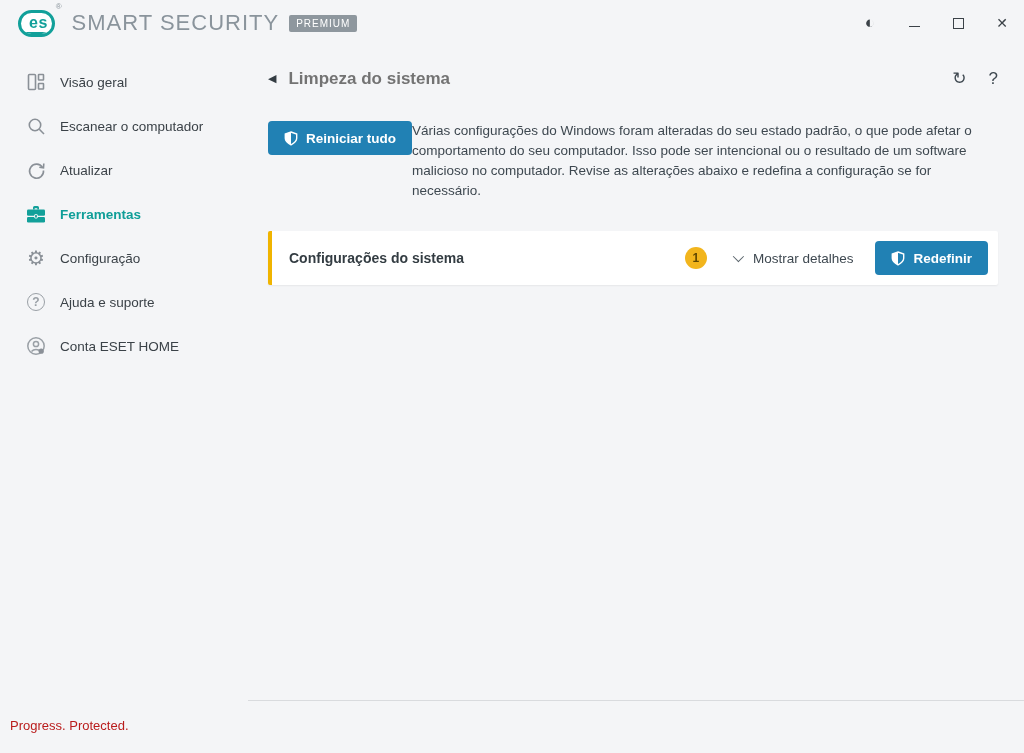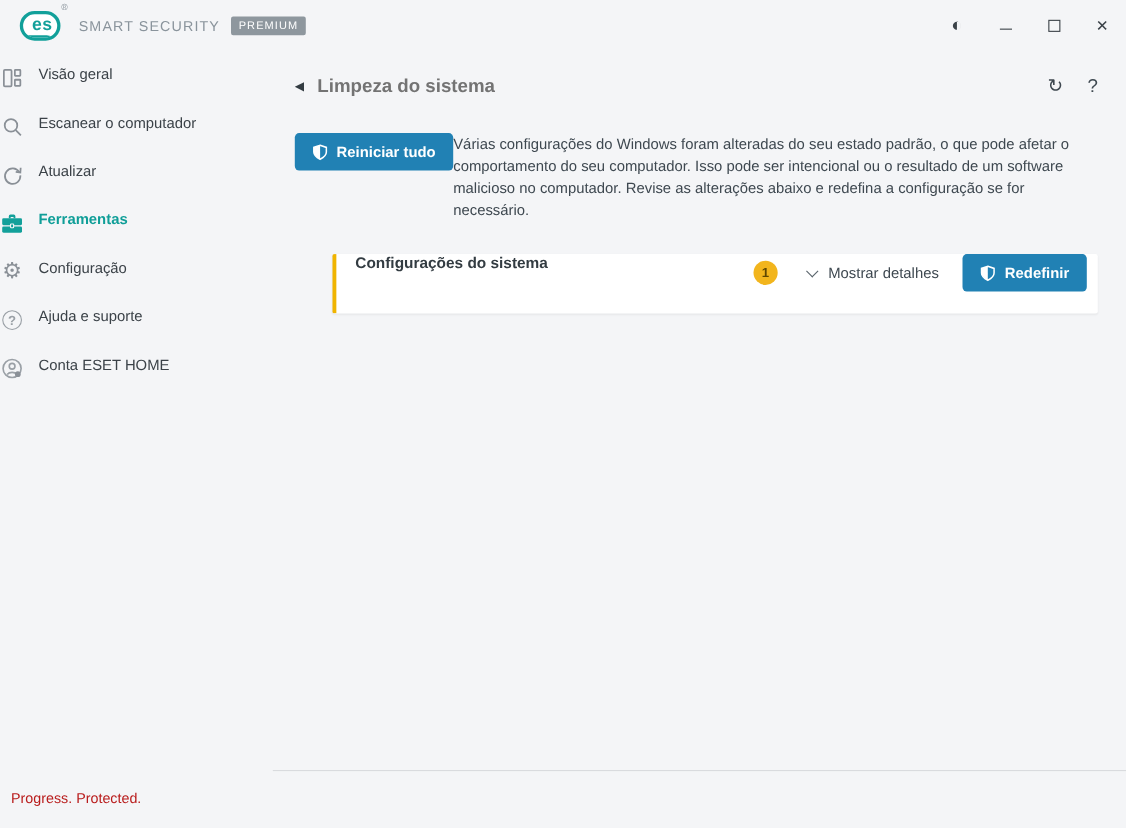--- a/index.html
+++ b/index.html
@@ -42,21 +42,21 @@
     font-weight: bold;
     font-size: 16px;
     padding: 1px 8px 0 3px;
     display: flex; align-items: center;
     border-radius: 0 10px 10px 0;
     letter-spacing: 0.5px;
   }
   .reg-mark { font-size: 8px; color: #8a949c; margin: 2px 0 0 1px; align-self: flex-start; }
   .product-name {
     margin-left: 10px;
-    font-size: 13px;
+    font-size: 22px;
     color: #8a949c;
     letter-spacing: 1px;
   }
   .premium-badge {
     margin-left: 10px;
     background: #8e979e;
     color: #fff;
     font-size: 10px;
     font-weight: normal;
     letter-spacing: 1px;
@@ -79,21 +79,22 @@
   .min-shape { width: 11px; height: 1px; background: #3b4248; margin-top: 6px; }
   .max-shape { width: 11px; height: 11px; border: 1px solid #3b4248; }
   .close-glyph { font-size: 14px; }
 
   
   .app { display: flex; height: 707px; }
   .sidebar { width: 250px; padding-top: 14px; flex-shrink: 0; }
   .side-item {
     height: 44px;
     display: flex;
-    align-items: flex-start;
+    align-items: center;
+    padding-left: 25px;
     cursor: pointer;
     font-size: 13.5px;
     color: #3b4248;
   }
   .side-item .icon-box {
     width: 22px; height: 22px;
     display: flex; align-items: center; justify-content: center;
     margin-right: 13px;
     color: #8a9097;
   }
@@ -142,23 +143,22 @@
   }
 
   .card {
     margin-top: 30px;
     background: #fff;
     border-left: 4px solid #f0b400;
     border-radius: 2px;
     box-shadow: 0 1px 2px rgba(0,0,0,0.06);
     height: 54px;
     display: flex;
-    align-items: flex-start;
+    align-items: center;
     padding: 0 10px 0 17px;
-    margin-left: 34px;
   }
   .card-title { font-size: 14px; font-weight: bold; color: #333c42; }
   .card-right { margin-left: auto; display: flex; align-items: center; }
   .count-badge {
     width: 22px; height: 22px;
     background: #f2b51d;
     border-radius: 50%;
     color: #5f4700;
     font-size: 12px; font-weight: bold;
     display: flex; align-items: center; justify-content: center;

